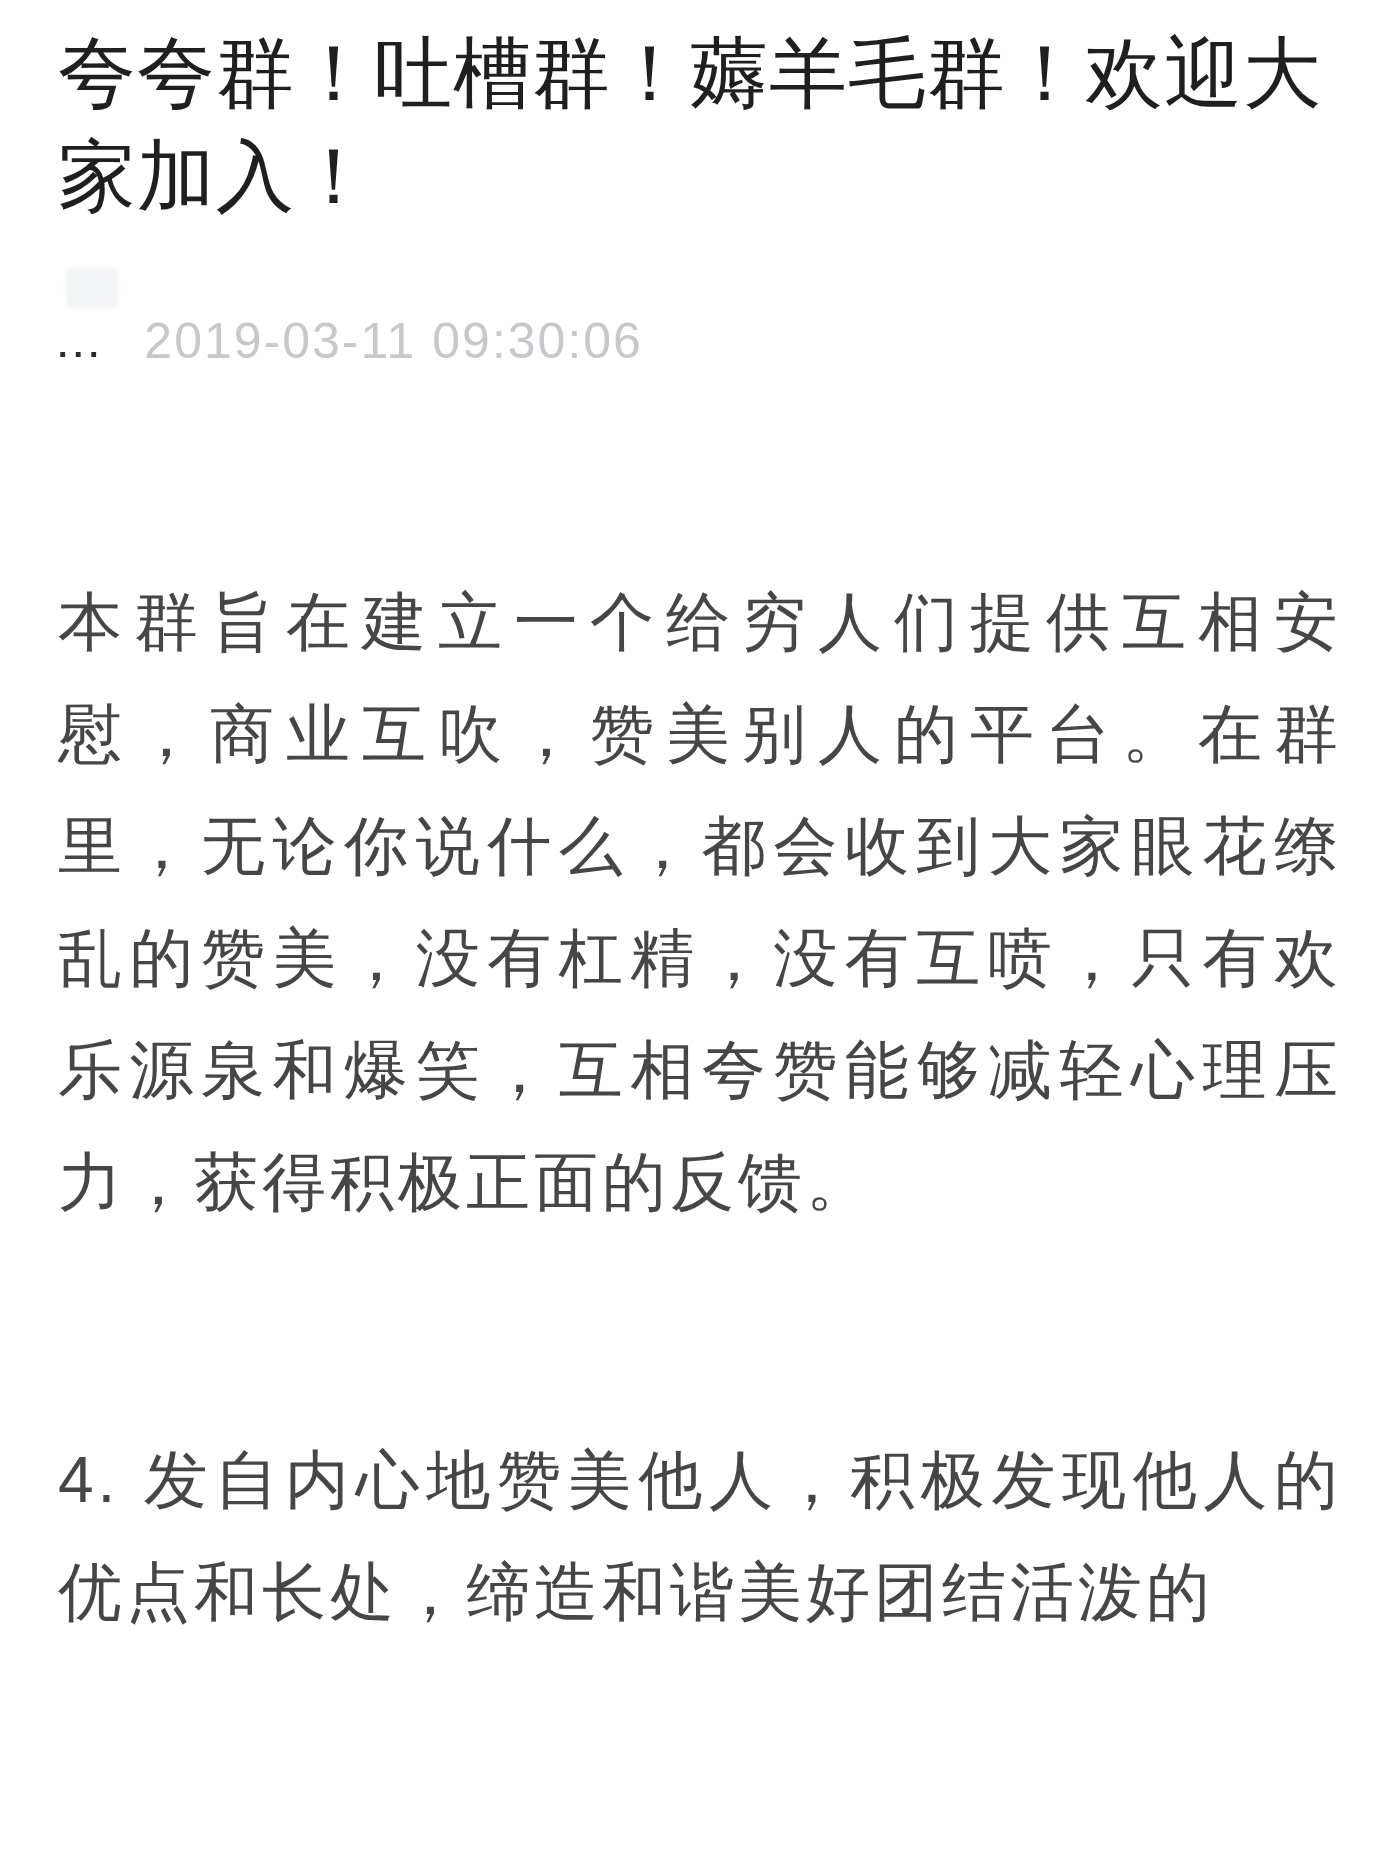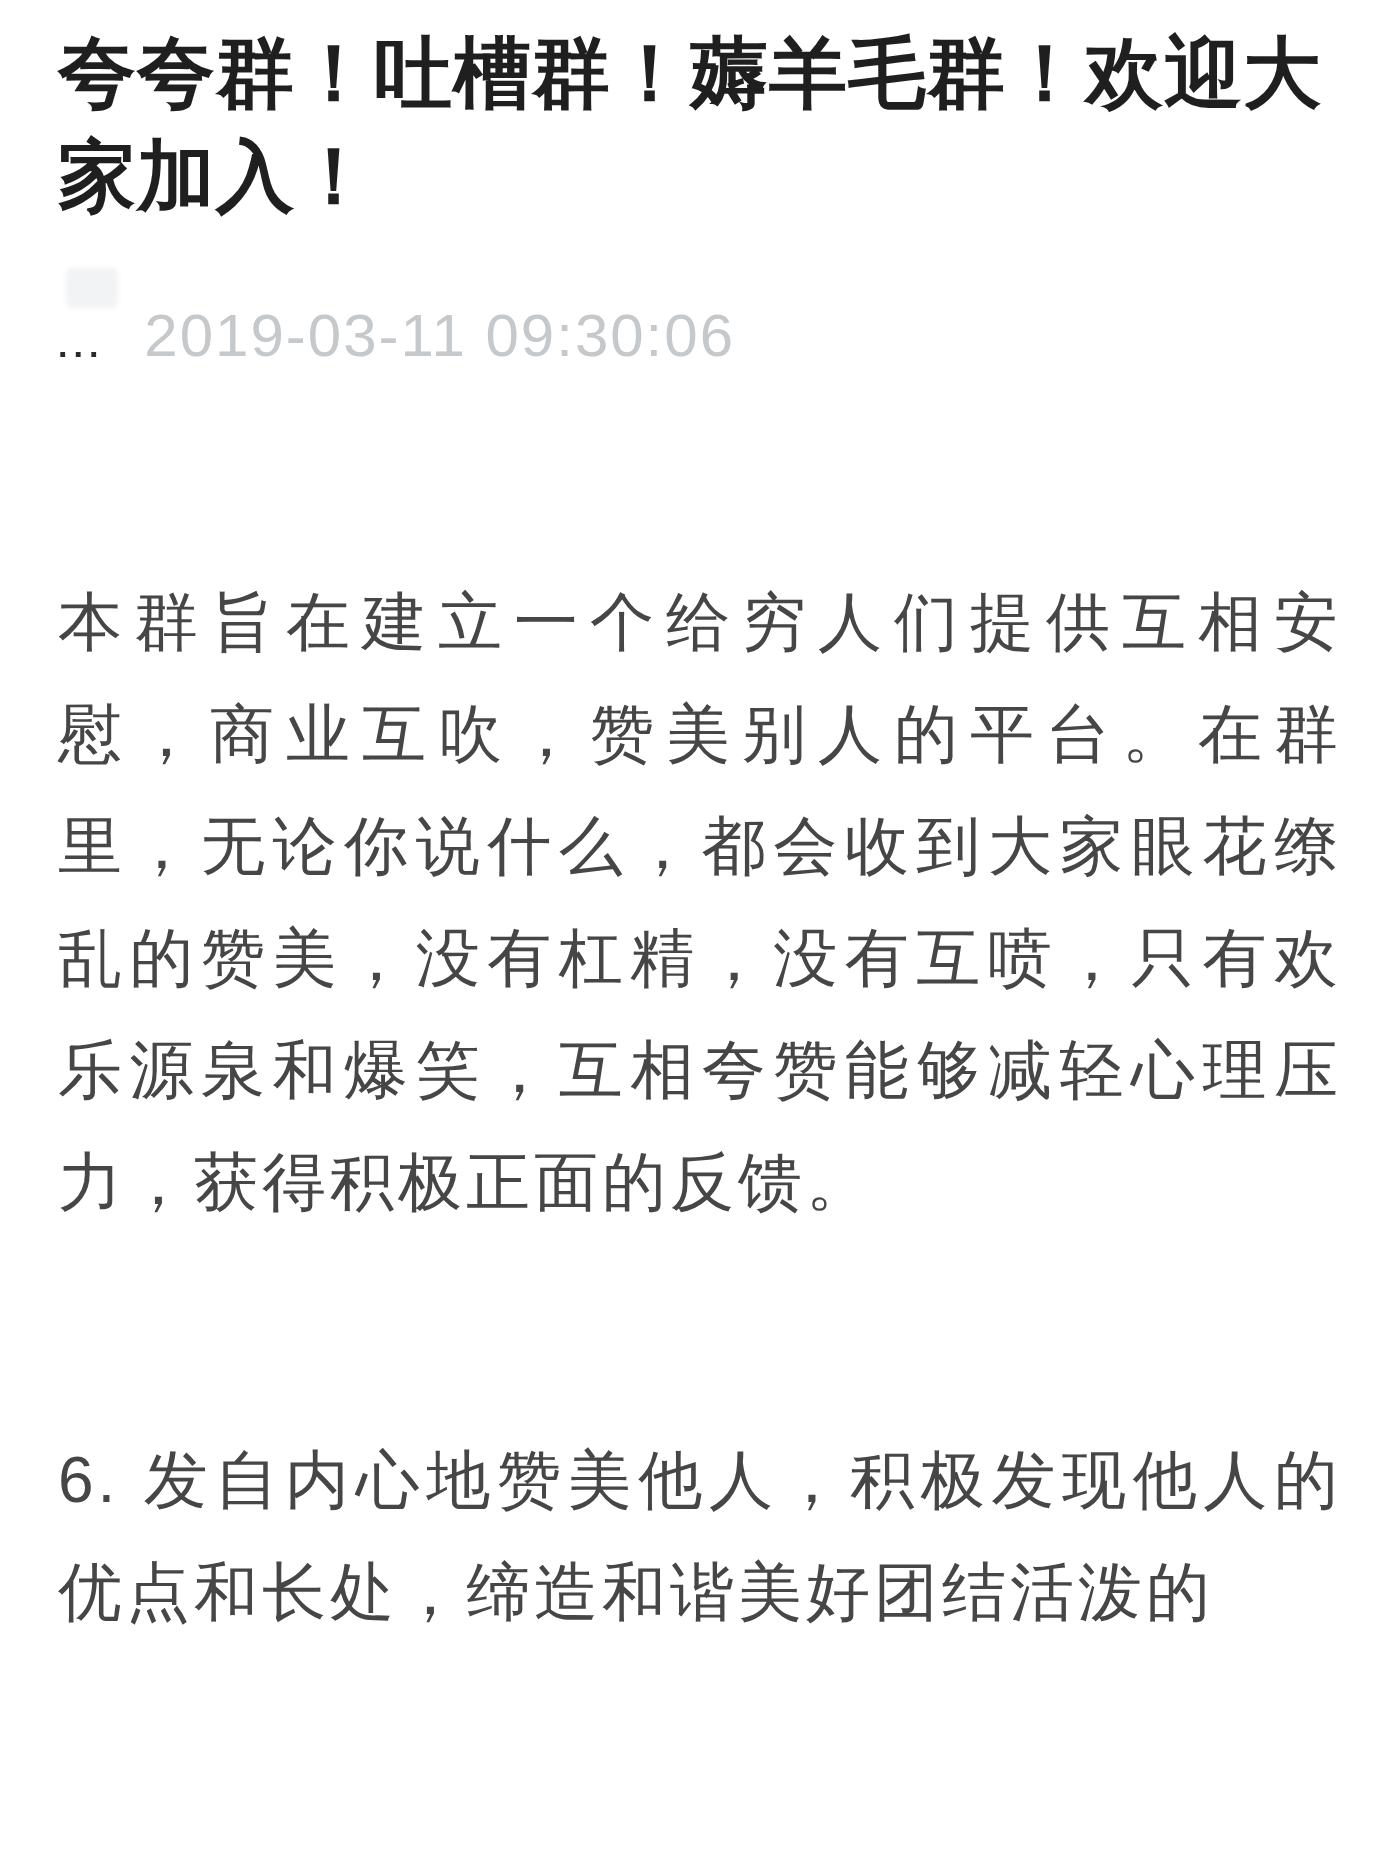--- a/index.html
+++ b/index.html
@@ -15,21 +15,21 @@
     -webkit-font-smoothing: antialiased;
   }
   .post {
     padding: 22px 58px 0 58px;
     box-sizing: border-box;
   }
   .post-title {
     margin: 0;
     font-size: 78px;
     line-height: 1.32;
-    font-weight: 700;
+    font-weight: 400;
     color: #1f1f1f;
     letter-spacing: 1px;
   }
   .meta-row {
     margin-top: 68px;
     height: 72px;
     display: flex;
     align-items: flex-end;
     position: relative;
   }
@@ -46,21 +46,21 @@
   .author-ellipsis {
     font-size: 34px;
     font-weight: 700;
     color: #2a2a2a;
     letter-spacing: 6px;
     line-height: 1;
     padding-bottom: 6px;
   }
   .timestamp {
     margin-left: 40px;
-    font-size: 60px;
+    font-size: 50px;
     color: #c5c9cc;
     letter-spacing: 2px;
     line-height: 1;
     padding-bottom: 2px;
   }
   .section-heading {
     margin: 112px 0 0 0;
     font-size: 66px;
     font-weight: 400;
     color: #444444;
@@ -91,15 +91,15 @@
 
   <div class="meta-row">
     <span class="faint-avatar"></span>
     <span class="author-ellipsis">...</span>
     <span class="timestamp">2019-03-11 09:30:06</span>
   </div>
 
 
   <p class="body-paragraph intro">本群旨在建立一个给穷人们提供互相安慰，商业互吹，赞美别人的平台。在群里，无论你说什么，都会收到大家眼花缭乱的赞美，没有杠精，没有互喷，只有欢乐源泉和爆笑，互相夸赞能够减轻心理压力，获得积极正面的反馈。</p>
 
-  <p class="body-paragraph rule">6. 发自内心地赞美他人，积极发现他人的优点和长处，缔造和谐美好团结活泼的</p>
+  <p class="body-paragraph rule">4. 发自内心地赞美他人，积极发现他人的优点和长处，缔造和谐美好团结活泼的</p>
 
 </article>
 
 </body></html>

